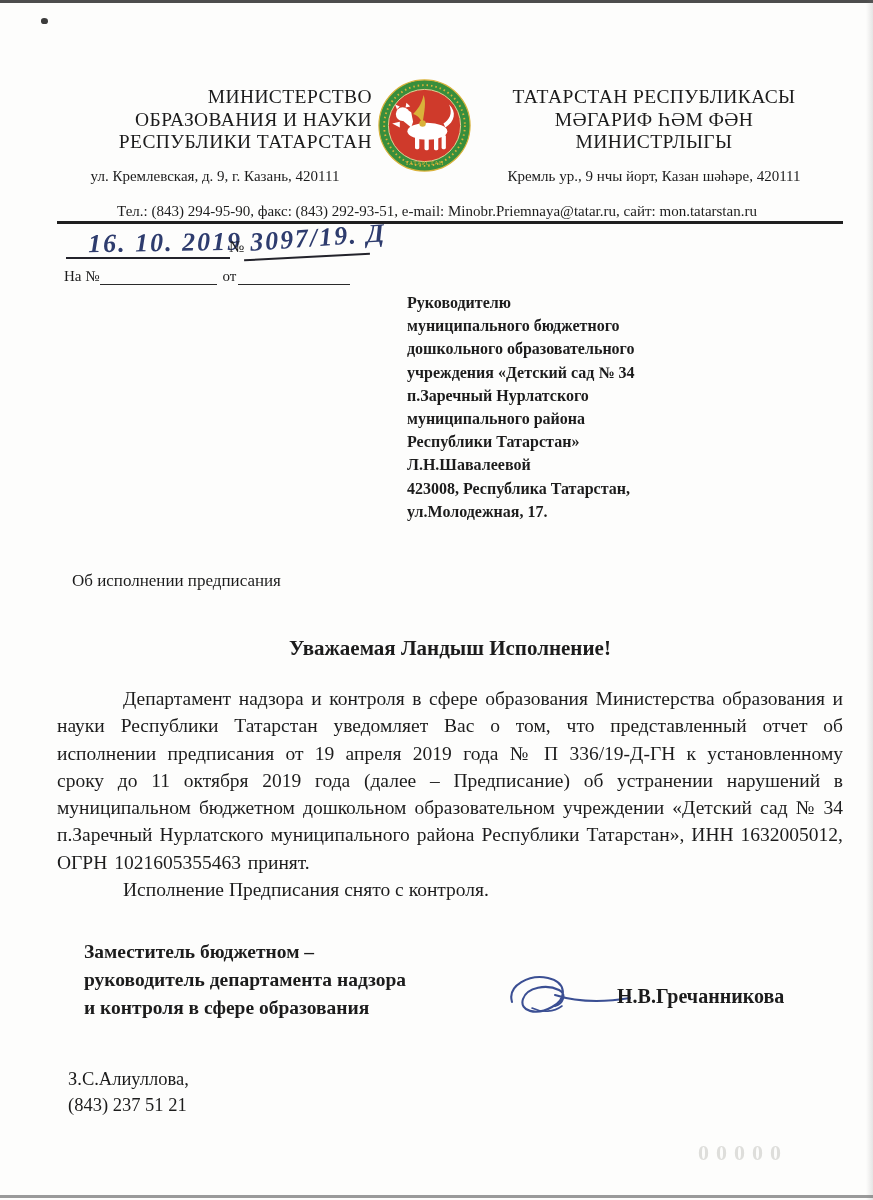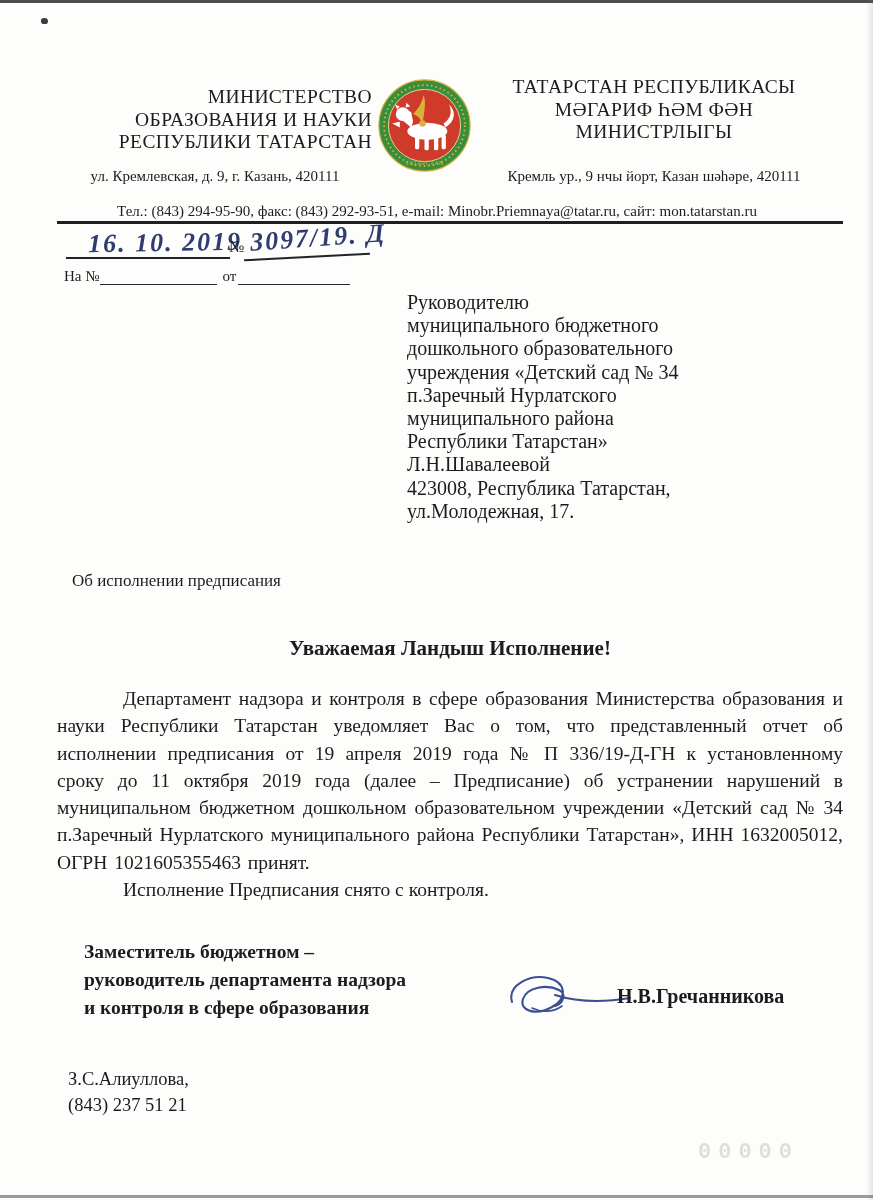--- a/index.html
+++ b/index.html
@@ -9,57 +9,57 @@
     font-family:"Liberation Serif","DejaVu Serif",serif; color:#1c1c1c;
   }
   .abs{position:absolute;}
   
   .edge-top{left:0;top:0;width:873px;height:3px;background:#4d4d4d;}
   .edge-bottom{left:0;top:1195px;width:873px;height:3px;background:#9a9a9a;}
   .edge-right{right:0;top:0;width:7px;height:1200px;background:linear-gradient(to right,rgba(0,0,0,0),rgba(120,120,120,.18));}
   .speck{left:41px;top:18px;width:7px;height:6px;background:#3c3c3c;border-radius:45% 55% 50% 50%;}
   
   .org-left{left:58px;top:86px;width:314px;text-align:right;font-size:19.5px;line-height:22.5px;letter-spacing:.4px;}
-  .org-right{left:466px;top:76px;width:376px;text-align:center;font-size:19.5px;line-height:22.5px;letter-spacing:.4px;}
+  .org-right{left:466px;top:86px;width:376px;text-align:center;font-size:19.5px;line-height:22.5px;letter-spacing:.4px;}
   .addr-left{left:58px;top:168px;width:314px;text-align:center;font-size:15px;}
   .addr-right{left:466px;top:168px;width:376px;text-align:center;font-size:15px;}
   .emblem{left:377px;top:78px;width:95px;height:95px;}
   .contact-line{left:44px;top:203px;width:786px;text-align:center;font-size:15px;}
   .rule{left:57px;top:221px;width:786px;height:3px;background:#1f1f1f;}
   
   .ink{color:#2e3c6e;font-style:italic;font-weight:bold;letter-spacing:2px;}
   .hw-date{left:88px;top:228px;font-size:26px;transform:rotate(-1deg);}
   .hw-no-sign{left:229px;top:238px;font-size:16px;font-style:normal;color:#1c1c1c;}
   .hw-number{left:250px;top:223px;font-size:26px;transform:rotate(-4deg);}
   .u-date{left:66px;top:257px;width:164px;border-bottom:2px solid #23232b;}
   .u-number{left:244px;top:256px;width:126px;border-bottom:2px solid #23232b;transform:rotate(-3deg);}
   
   .na-line{left:64px;top:268px;font-size:15px;white-space:nowrap;}
   .na-line .lbl{display:inline-block;vertical-align:bottom;}
   .na-line .uline{display:inline-block;vertical-align:bottom;border-bottom:1.3px solid #2a2a2a;height:16px;}
   .u1{width:117px;}
   .u2{width:112px;margin-left:2px;}
   .ot{margin-left:6px;text-align:center;}
   
-  .recipient{left:407px;top:291px;width:430px;font-weight:normal;font-size:20px;line-height:23.2px;}
+  .recipient{left:407px;top:291px;width:430px;font-weight:bold;font-size:16px;line-height:23.2px;}
   
   .subject{left:72px;top:571px;font-size:17px;}
   .salutation{left:57px;top:636px;width:786px;text-align:center;font-weight:bold;font-size:21px;}
   
   .body-text{left:57px;top:685px;width:786px;font-size:19.5px;line-height:27.3px;}
   .body-text p{margin:0;text-indent:66px;}
   .body-text .just{text-align:justify;text-justify:inter-word;word-spacing:2px;}
   
   .sig-title{left:84px;top:938px;font-weight:bold;font-size:19.5px;line-height:28.2px;}
   .sig-scribble{left:502px;top:970px;width:132px;height:52px;}
   .sig-name{left:617px;top:985px;font-weight:bold;font-size:20px;}
   
   .executor{left:68px;top:1066px;font-size:18.5px;line-height:26px;}
   
-  .faint-digits{left:698px;top:1140px;font-size:22px;color:#b9b9b4;opacity:.45;letter-spacing:7px;font-weight:bold;font-family:Liberation Mono, monospace;}
+  .faint-digits{left:698px;top:1140px;font-size:22px;color:#b9b9b4;opacity:.45;letter-spacing:7px;font-weight:bold;}
 </style>
 </head>
 <body>
 
 <div class="page">
 
   <div class="abs edge-top"></div>
   <div class="abs edge-bottom"></div>
   <div class="abs edge-right"></div>
   <div class="abs speck"></div>

